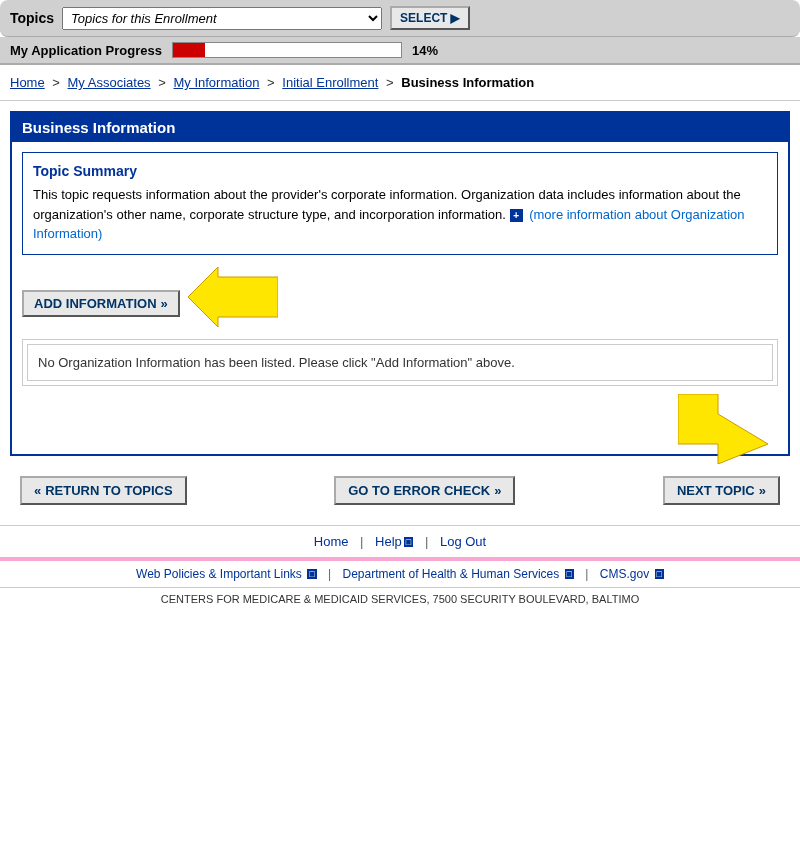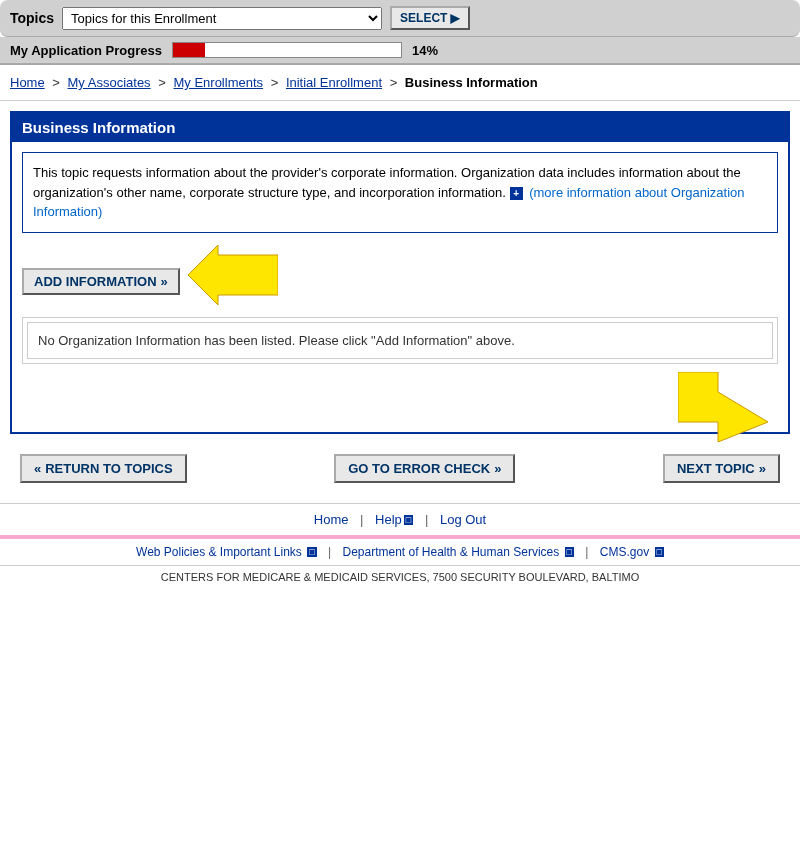--- a/index.html
+++ b/index.html
@@ -21,20 +21,21 @@
       border-radius: 8px;
     }
     .top-bar label {
       font-weight: bold;
       font-size: 14px;
     }
     .top-bar select {
       font-size: 13px;
       padding: 2px 4px;
       width: 320px;
+      font-style: italic;
     }
     .select-btn {
       background: #e8e8e8;
       border: 2px outset #aaa;
       padding: 3px 8px;
       font-size: 12px;
       font-weight: bold;
       cursor: pointer;
       color: #003366;
       display: flex;
@@ -296,36 +297,37 @@
     <div class="progress-fill"></div>
   </div>
   <span class="progress-pct">14%</span>
 </div>
 
 <div class="breadcrumb">
   <a href="#">Home</a>
   <span class="sep"> &gt; </span>
   <a href="#">My Associates</a>
   <span class="sep"> &gt; </span>
-  <a href="#">My Enrollments</a>
+  <a href="#">My Information</a>
   <span class="sep"> &gt; </span>
   <a href="#">Initial Enrollment</a>
   <span class="sep"> &gt; </span>
   <span class="current">Business Information</span>
 </div>
 
 <div class="main-content">
 
   <div class="panel panel-relative">
     <div class="panel-header">
       <span>Business Information</span>
     </div>
     <div class="panel-body">
 
       <div class="topic-summary-box">
+        <div class="topic-summary-title">Topic Summary</div>
         <div class="topic-summary-text">
           <span>This topic requests information about the provider's corporate information. Organization data includes information about the organization's other name, corporate structure type, and incorporation information.</span>
           <span class="info-icon">+</span>
           <a href="#" class="more-info-link">(more information about Organization Information)</a>
         </div>
       </div>
 
       <div class="add-info-row">
         <button class="add-info-btn">
           <span>ADD INFORMATION</span>

